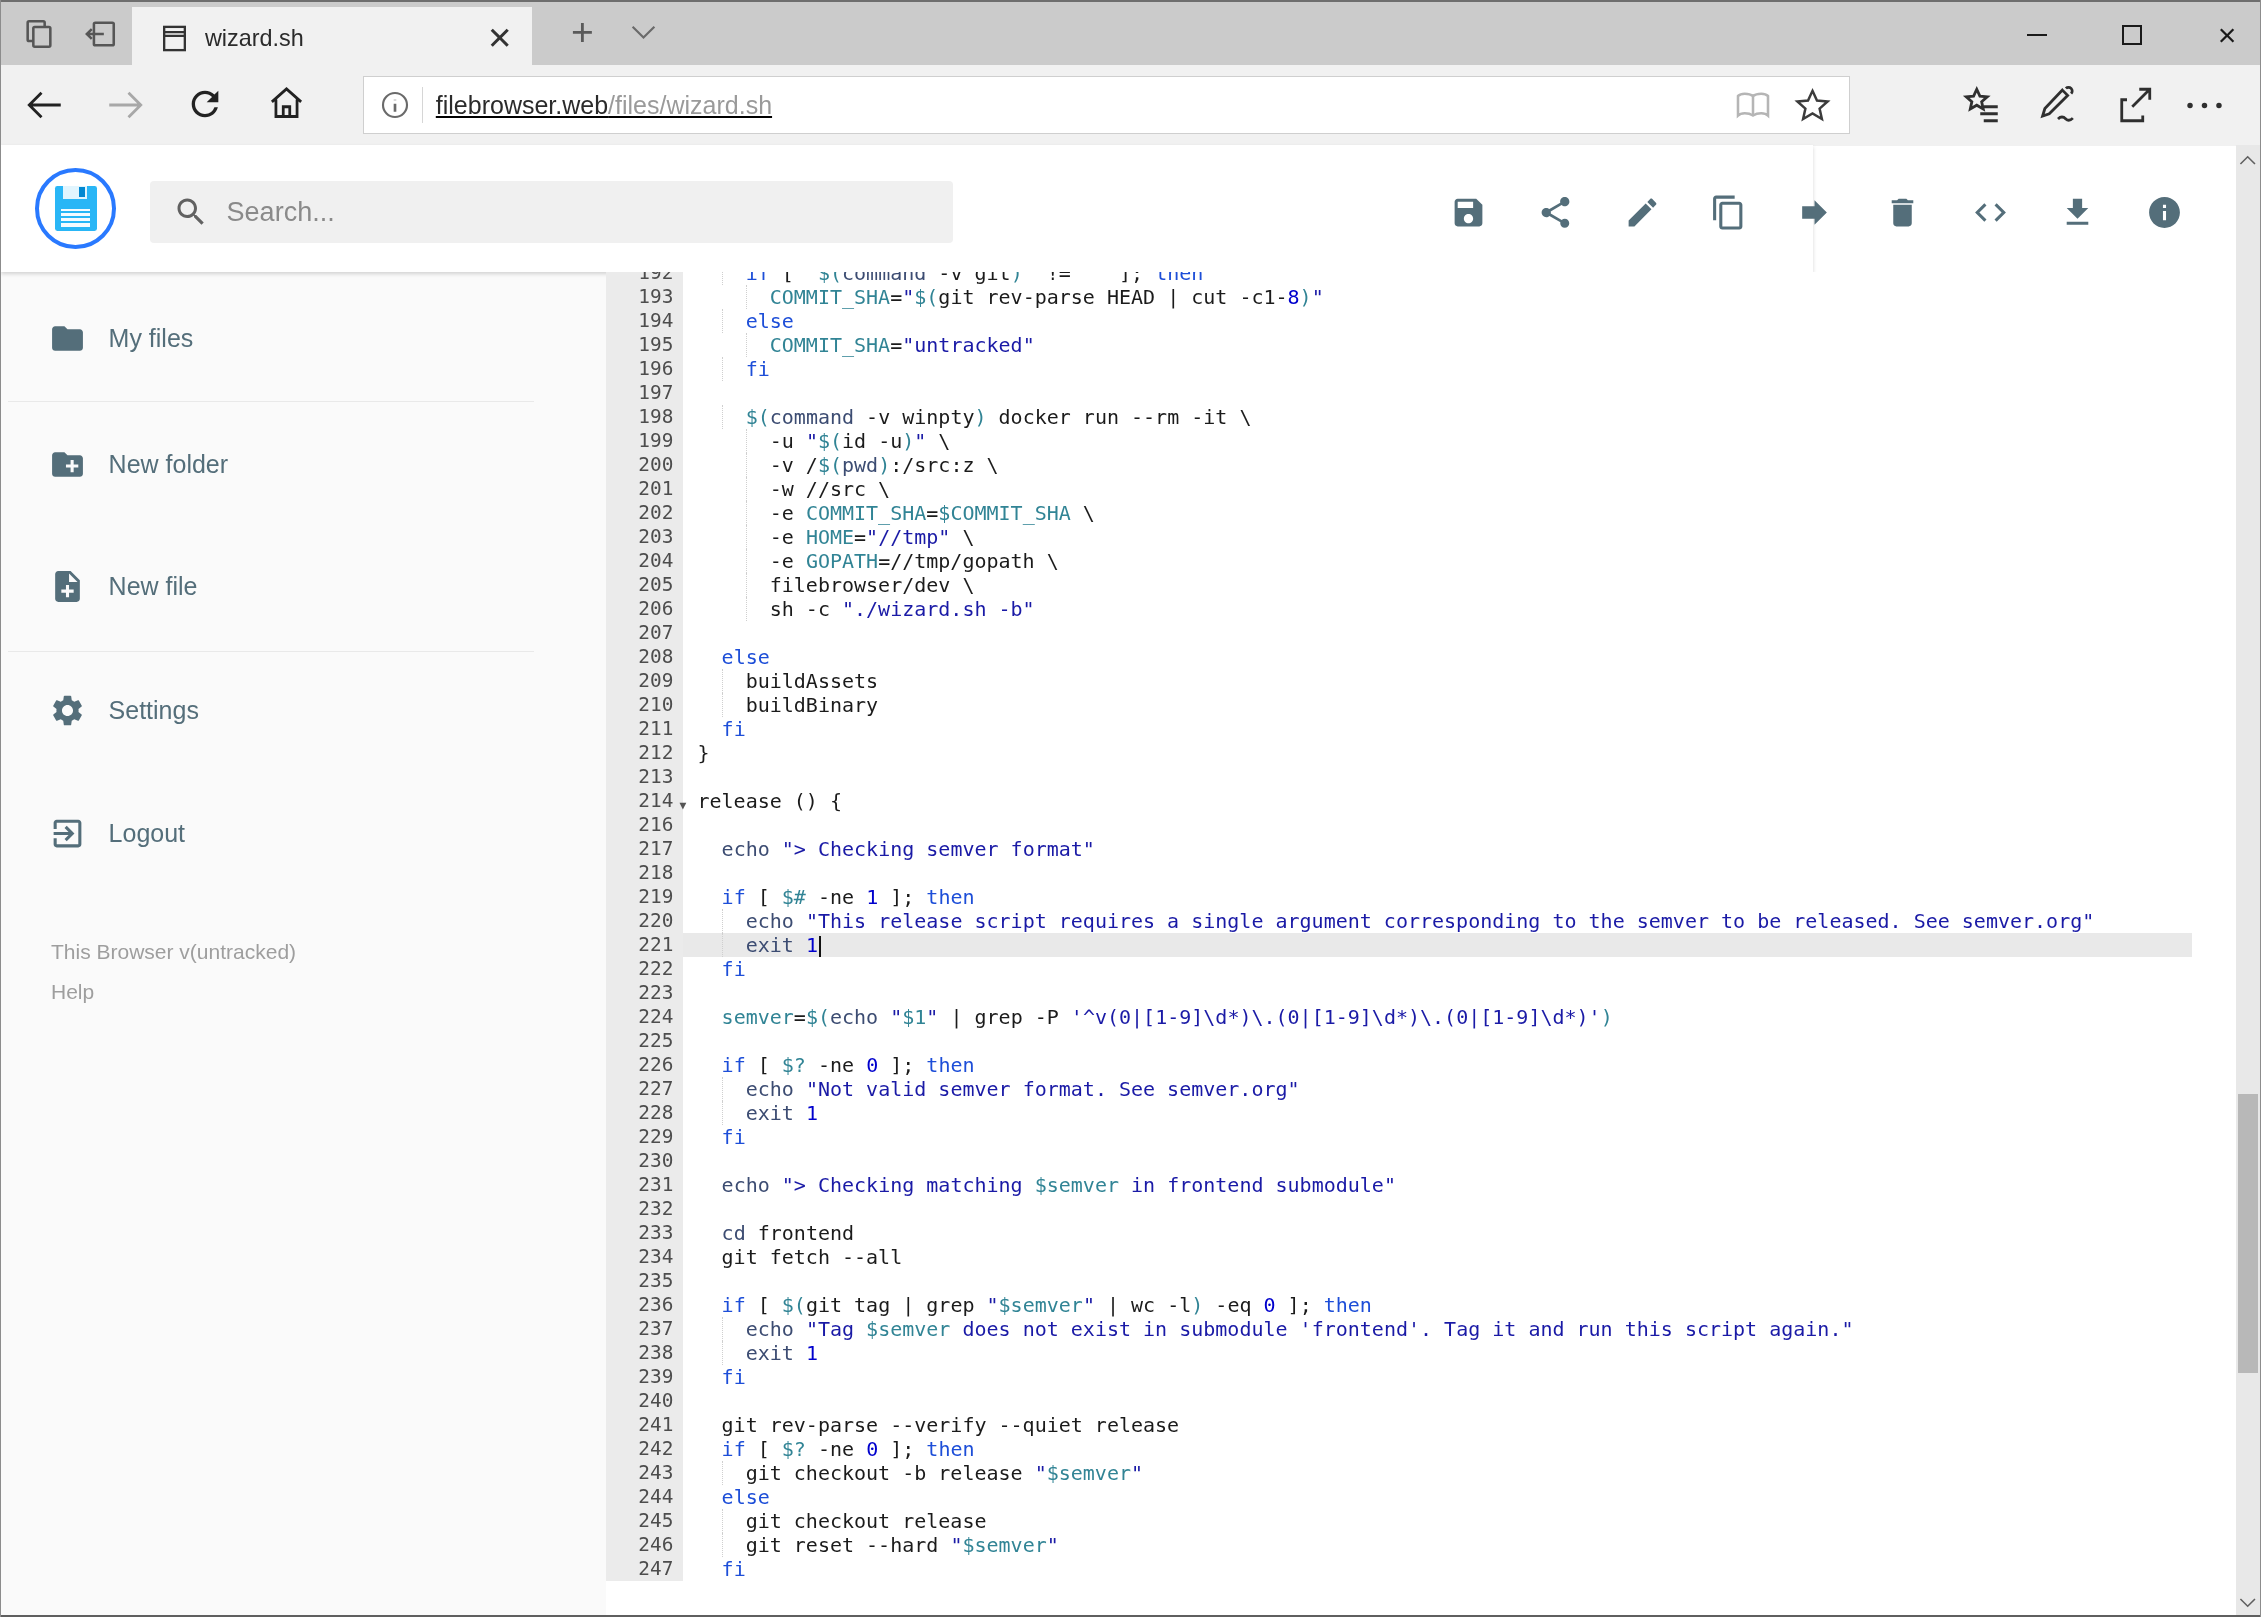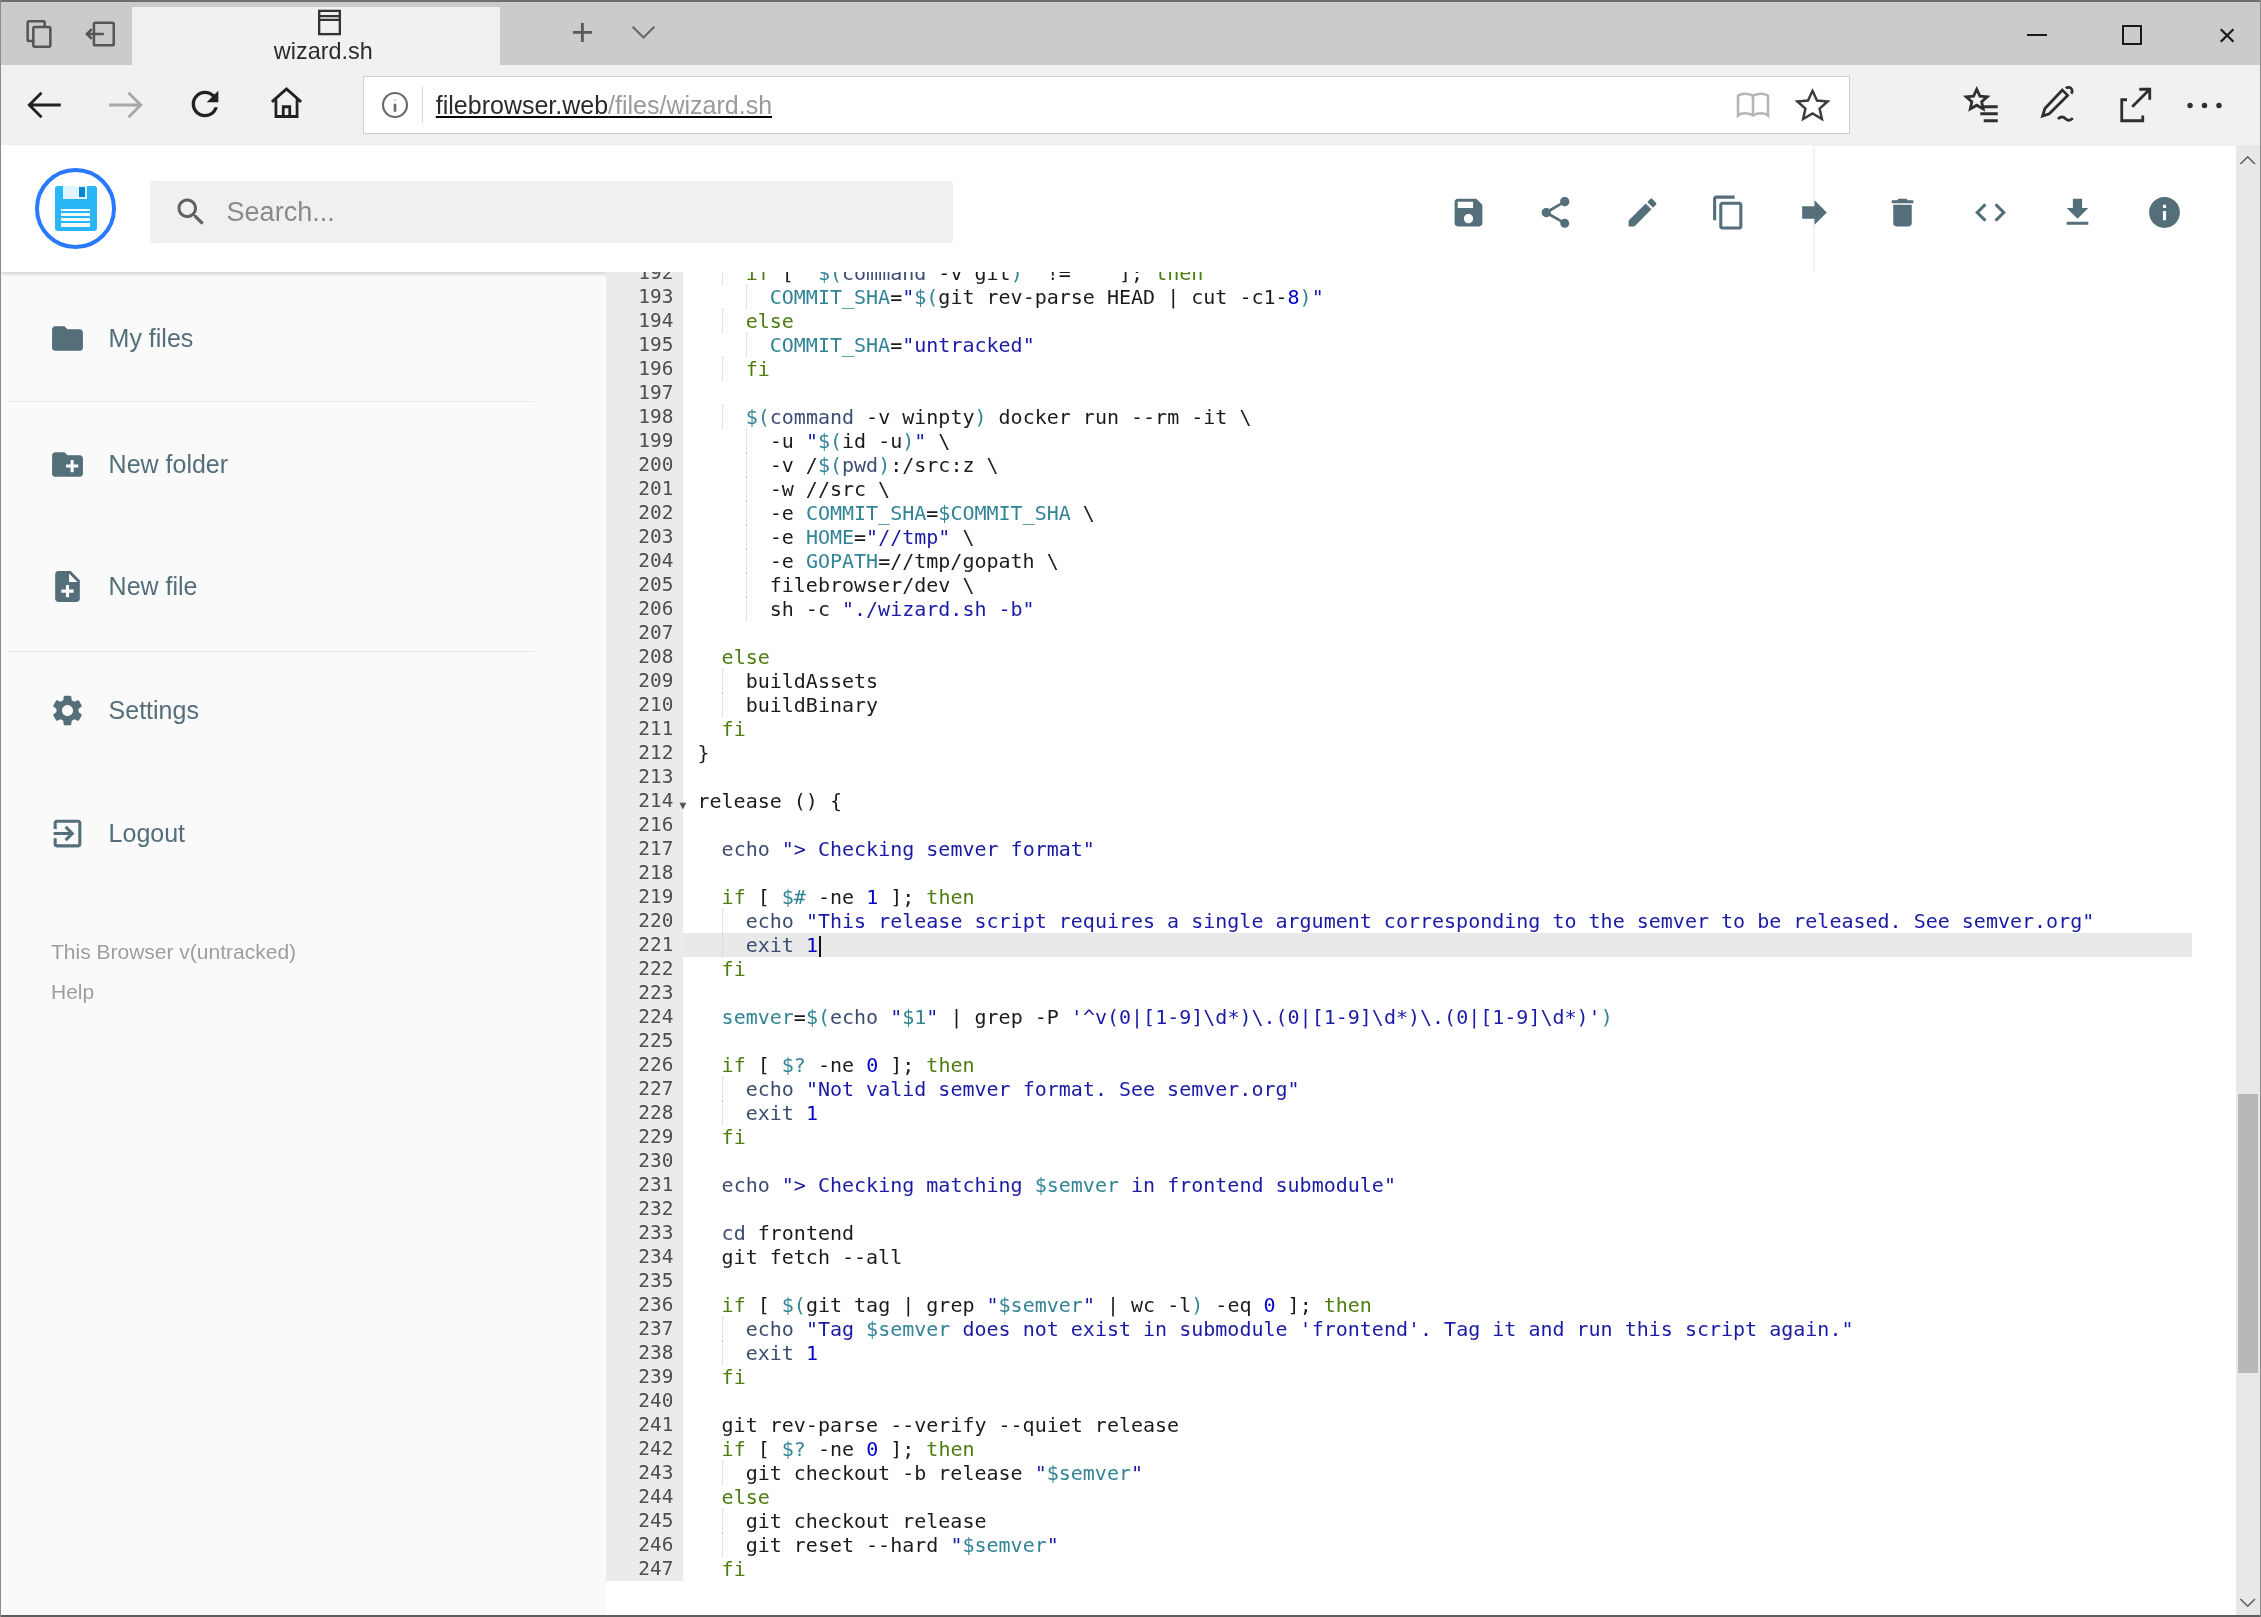--- a/index.html
+++ b/index.html
@@ -3,21 +3,21 @@
 <meta charset="utf-8">
 <style>
   html,body{margin:0;padding:0;background:#888;}
   .frame{position:relative;width:2261px;height:1617px;background:#fff;overflow:hidden;
          font-family:"Liberation Sans", sans-serif;
          border-left:1.6px solid #8c8c8c;border-right:1.6px solid #8c8c8c;box-sizing:border-box;}
   svg{display:block;}
   
   .titlebar{position:absolute;left:0;top:0;width:100%;height:65px;background:#cbcbcb;border-top:2.4px solid #6e6e6e;box-sizing:border-box;}
   .tabtool{position:absolute;top:14.5px;color:#565656;}
-  .tab{position:absolute;left:131px;top:5px;width:368px;height:62px;background:#f1f1f1;display:flex;align-items:center;flex-direction:column;}
+  .tab{position:absolute;left:131px;top:5px;width:400px;height:62px;background:#f1f1f1;display:flex;align-items:center;}
   .tab-title{font-size:23.4px;color:#2b2b2b;margin-left:14.5px;flex:1;}
   .tab-close{font-size:31px;color:#333;margin-right:19.4px;}
   .newtab{position:absolute;left:570px;top:8px;font-size:39px;font-weight:200;color:#5a5a5a;}
   .tablist{position:absolute;left:628px;top:21px;}
   .winbtns{position:absolute;right:14.5px;top:0;height:65px;display:flex;align-items:center;gap:58px;}
   .winbtn{width:37px;height:37px;display:flex;align-items:center;justify-content:center;color:#1a1a1a;}
   .min-glyph{width:19.4px;height:0;border-top:2.4px solid #1a1a1a;}
   .max-glyph{width:16px;height:16px;border:2.4px solid #1a1a1a;}
   .close-glyph{font-size:32px;line-height:32px;font-weight:300;}
   
@@ -50,21 +50,21 @@
   .editor{position:absolute;left:605px;top:127px;width:1586px;height:1345px;background:#fff;overflow:hidden;}
   .edinner{position:absolute;left:0;top:-11.3px;width:100%;}
   .row{display:flex;height:24px;}
   .gut{flex:none;width:77px;background:#ebebeb;box-sizing:border-box;padding-right:9.7px;text-align:right;
        font-family:"DejaVu Sans Mono",monospace;font-size:19.4px;line-height:24px;color:#4d4d4d;position:relative;}
   .fold{position:absolute;right:-3.2px;top:5.7px;font-size:11.3px;color:#555;}
   .code{flex:1;position:relative;box-sizing:border-box;padding-left:14.5px;white-space:pre;
         font-family:"DejaVu Sans Mono",monospace;font-size:20px;line-height:24px;color:#1b1b1b;}
   .row.active .code{background:#e9e9e9;}
   .guide{position:absolute;top:0;bottom:0;border-left:0.8px dotted #cfcfcf;}
-  .tk-k{color:#4d7c0f;}.tk-b{color:#3c4c72;}.tk-s{color:#1a1aa6;}.tk-n{color:#0000cd;}.tk-v{color:#318495;}.tk-t{color:#1b1b1b;}
+  .tk-k{color:#1d4ed8;}.tk-b{color:#3c4c72;}.tk-s{color:#1a1aa6;}.tk-n{color:#0000cd;}.tk-v{color:#318495;}.tk-t{color:#1b1b1b;}
   .cursor{display:inline-block;width:2.4px;height:21px;background:#111;vertical-align:text-bottom;margin-left:0.8px;}
   
   .vscroll{position:absolute;right:0;top:145px;width:24px;height:1472px;background:#e8e8e8;}
   .vthumb{position:absolute;left:2.4px;width:19.4px;background:#b8b8b8;}
   .frame:after{content:"";position:absolute;left:0;right:0;bottom:0;height:2.4px;background:#5f5f5f;}
 </style>
 </head>
 <body>
 
 <div class="frame">

